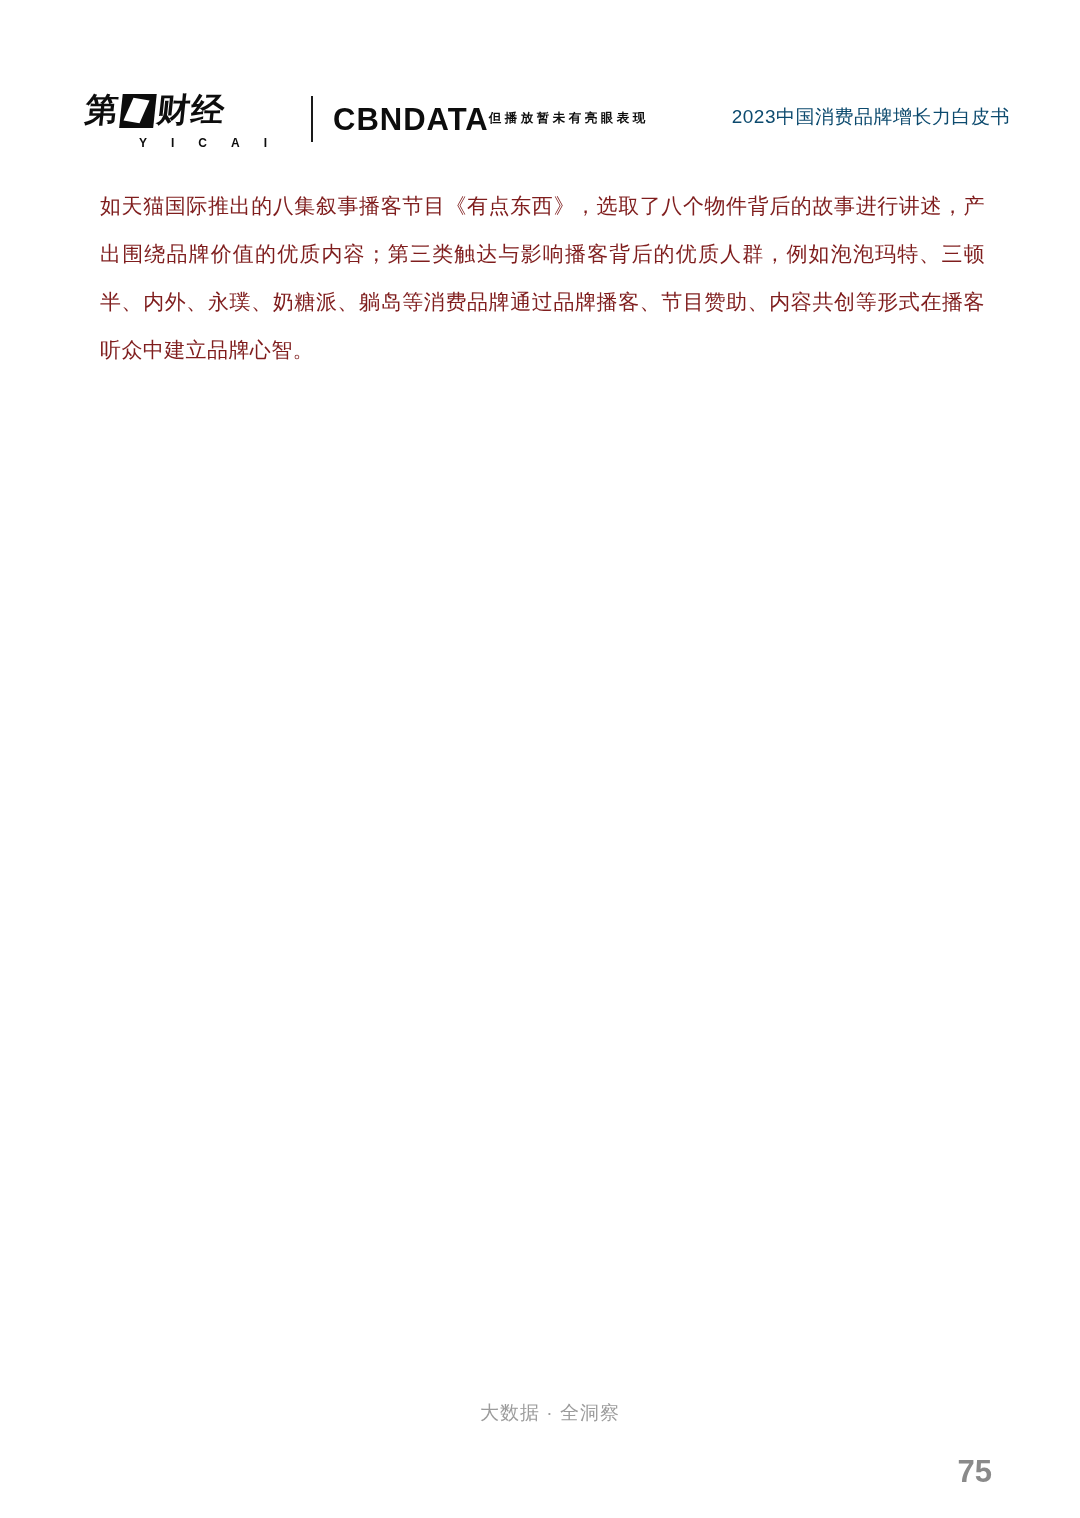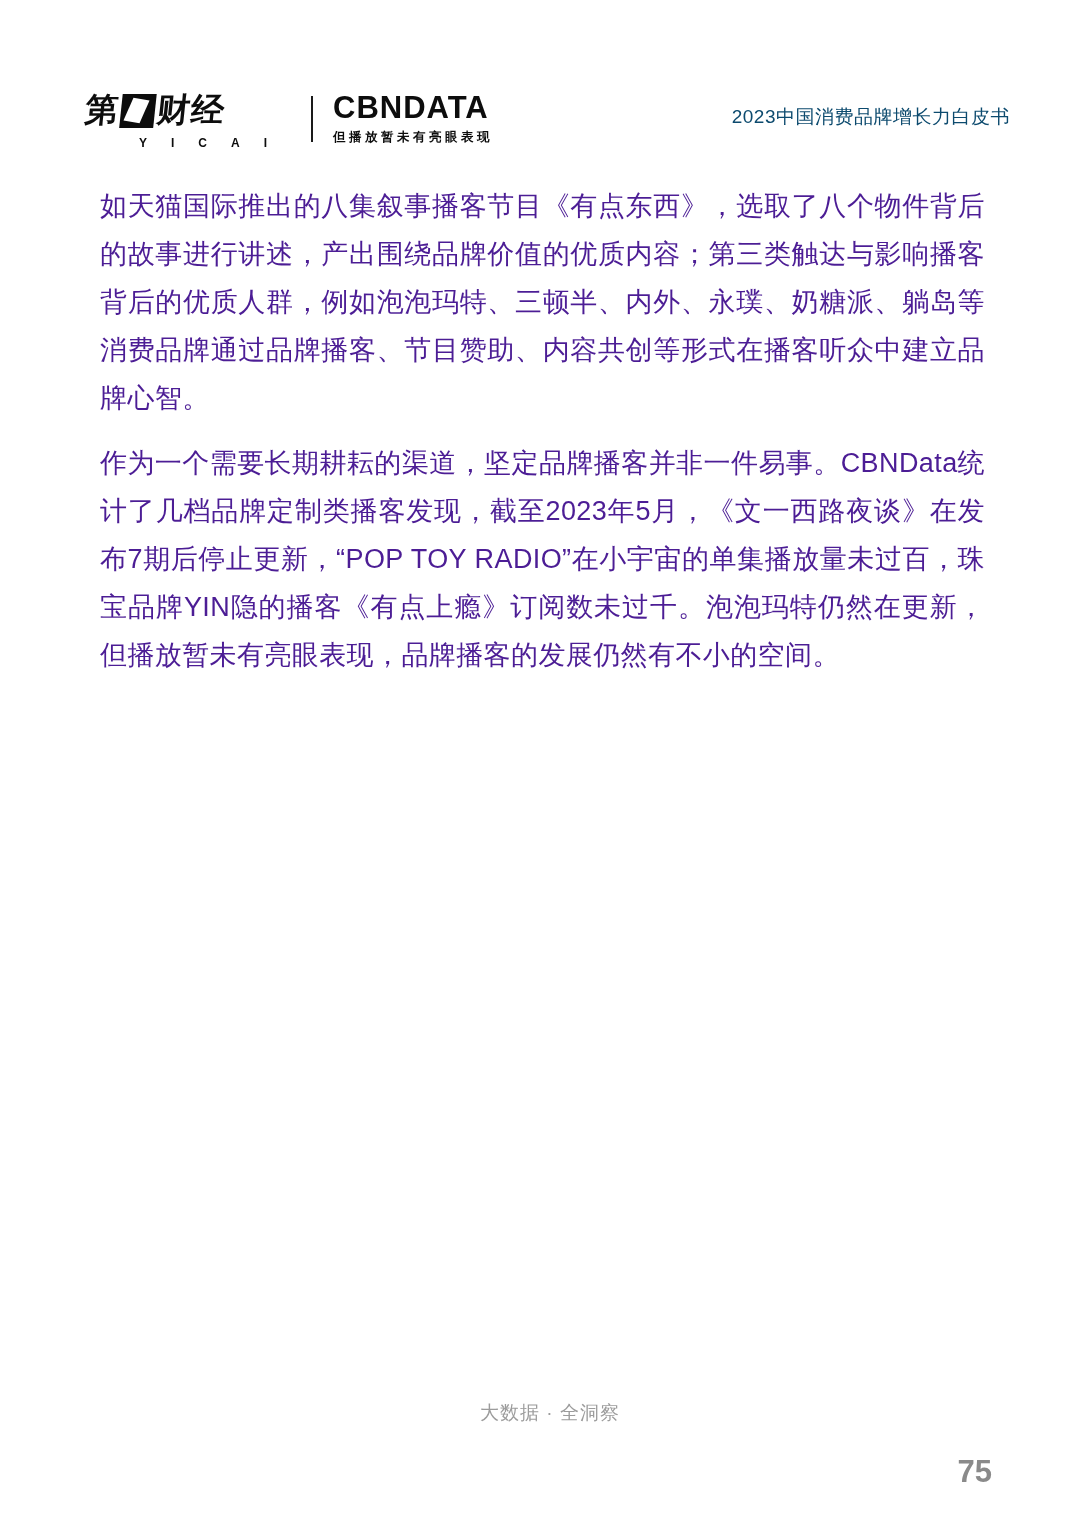--- a/index.html
+++ b/index.html
@@ -57,21 +57,21 @@
     text-indent: 6px;
     white-space: nowrap;
     margin-left: 48px;
   }
   .logo-divider {
     width: 2px;
     height: 46px;
     background: #1a1a1a;
     margin: 0 20px;
   }
-  .cbn { display: flex; flex-direction: column; }
+  .cbn { display: flex; flex-direction: row; }
   .cbn-title {
     font-size: 31px;
     font-weight: 800;
     color: #0d0d0d;
     letter-spacing: 1px;
     line-height: 1;
   }
   .cbn-sub {
     margin-top: 6px;
     font-size: 12.5px;
@@ -84,23 +84,23 @@
     margin-top: 16px;
     font-size: 19px;
     color: #0c4a6e;
     letter-spacing: 0.5px;
   }
   
   .content {
     margin: 32px 95px 0 100px;
   }
   .content p {
-    font-size: 27px;
+    font-size: 21px;
     line-height: 48px;
-    color: #4c1d95;
+    color: #7f1d1d;
     text-align: justify;
     letter-spacing: 0.4px;
     margin-bottom: 17px;
   }
   
   .footer-tagline {
     position: absolute;
     left: 0;
     right: 0;
     top: 1400px;
@@ -138,19 +138,18 @@
       <div class="cbn">
         <div class="cbn-title">CBNDATA</div>
         <div class="cbn-sub">但播放暂未有亮眼表现</div>
       </div>
     </div>
     <div class="doc-title">2023中国消费品牌增长力白皮书</div>
   </header>
 
   <main class="content">
     <p>如天猫国际推出的八集叙事播客节目《有点东西》，选取了八个物件背后的故事进行讲述，产出围绕品牌价值的优质内容；第三类触达与影响播客背后的优质人群，例如泡泡玛特、三顿半、内外、永璞、奶糖派、躺岛等消费品牌通过品牌播客、节目赞助、内容共创等形式在播客听众中建立品牌心智。</p>
-    <p>作为一个需要长期耕耘的渠道，坚定品牌播客并非一件易事。CBNData统计了几档品牌定制类播客发现，截至2023年5月，《文一西路夜谈》在发布7期后停止更新，“POP TOY RADIO”在小宇宙的单集播放量未过百，珠宝品牌YIN隐的播客《有点上瘾》订阅数未过千。泡泡玛特仍然在更新，但播放暂未有亮眼表现，品牌播客的发展仍然有不小的空间。</p>
   </main>
 
   <div class="footer-tagline">大数据 · 全洞察</div>
   <div class="page-number">75</div>
 
 </div>
 
 </body></html>

